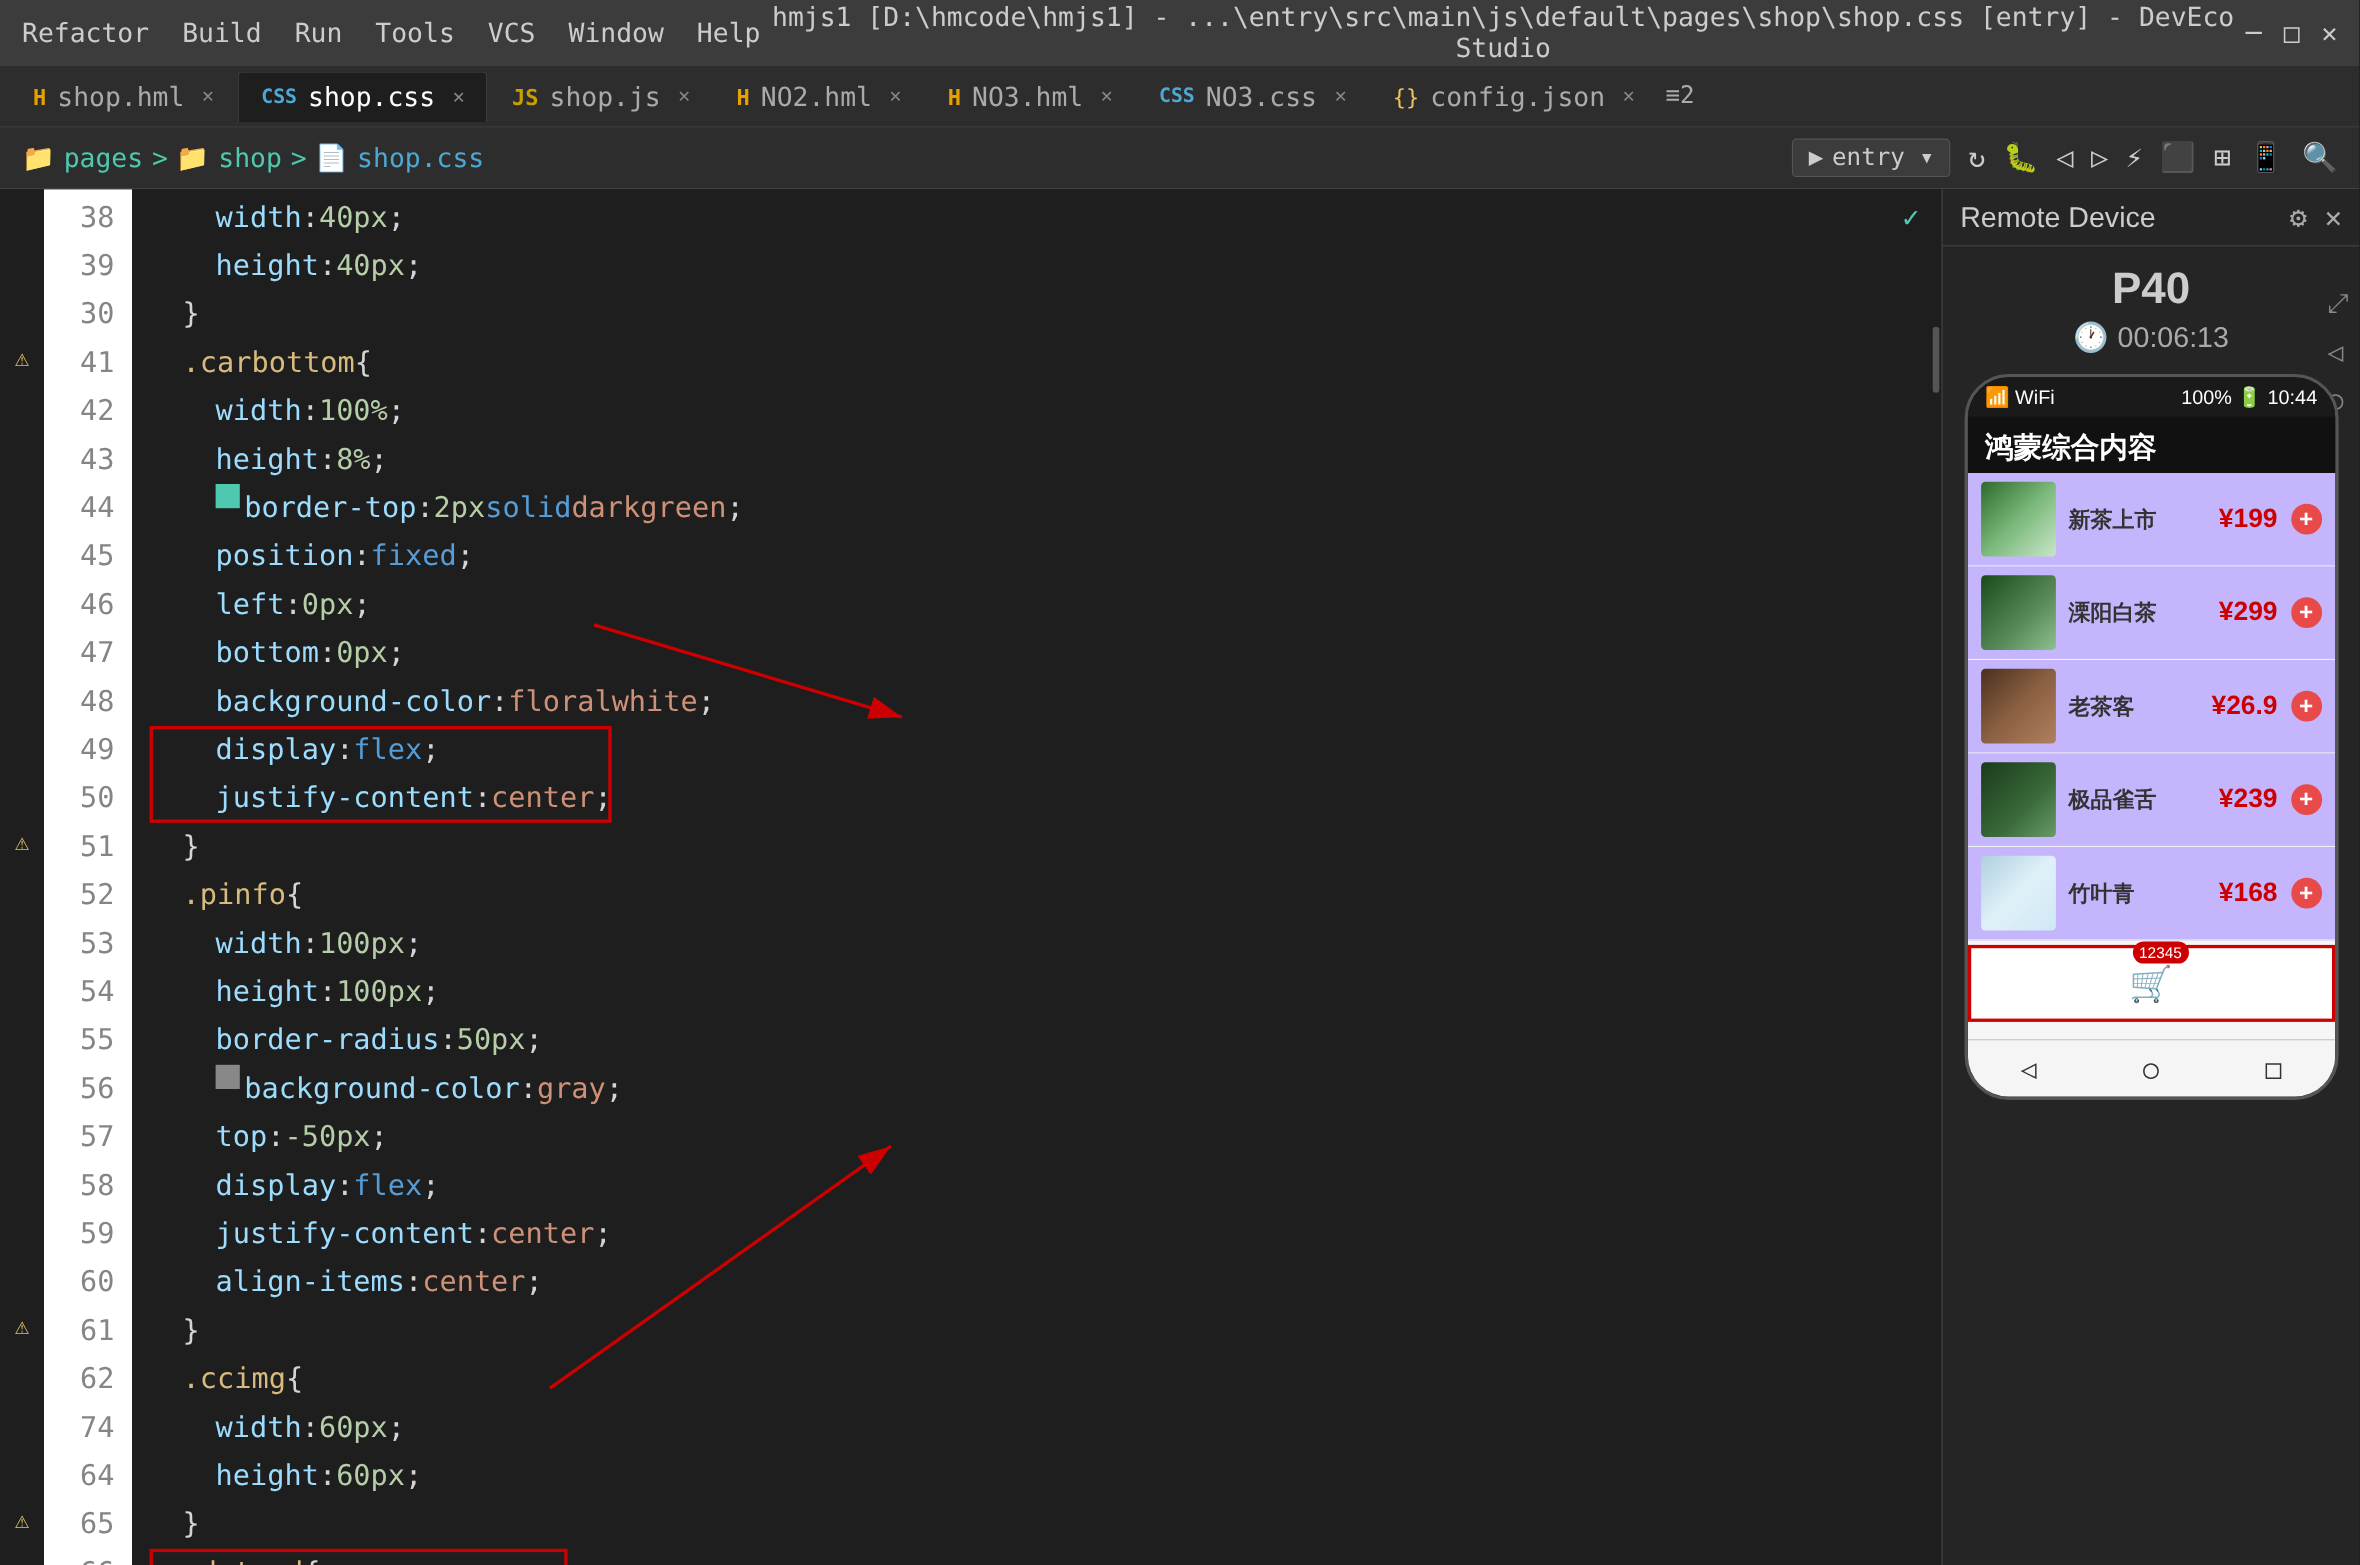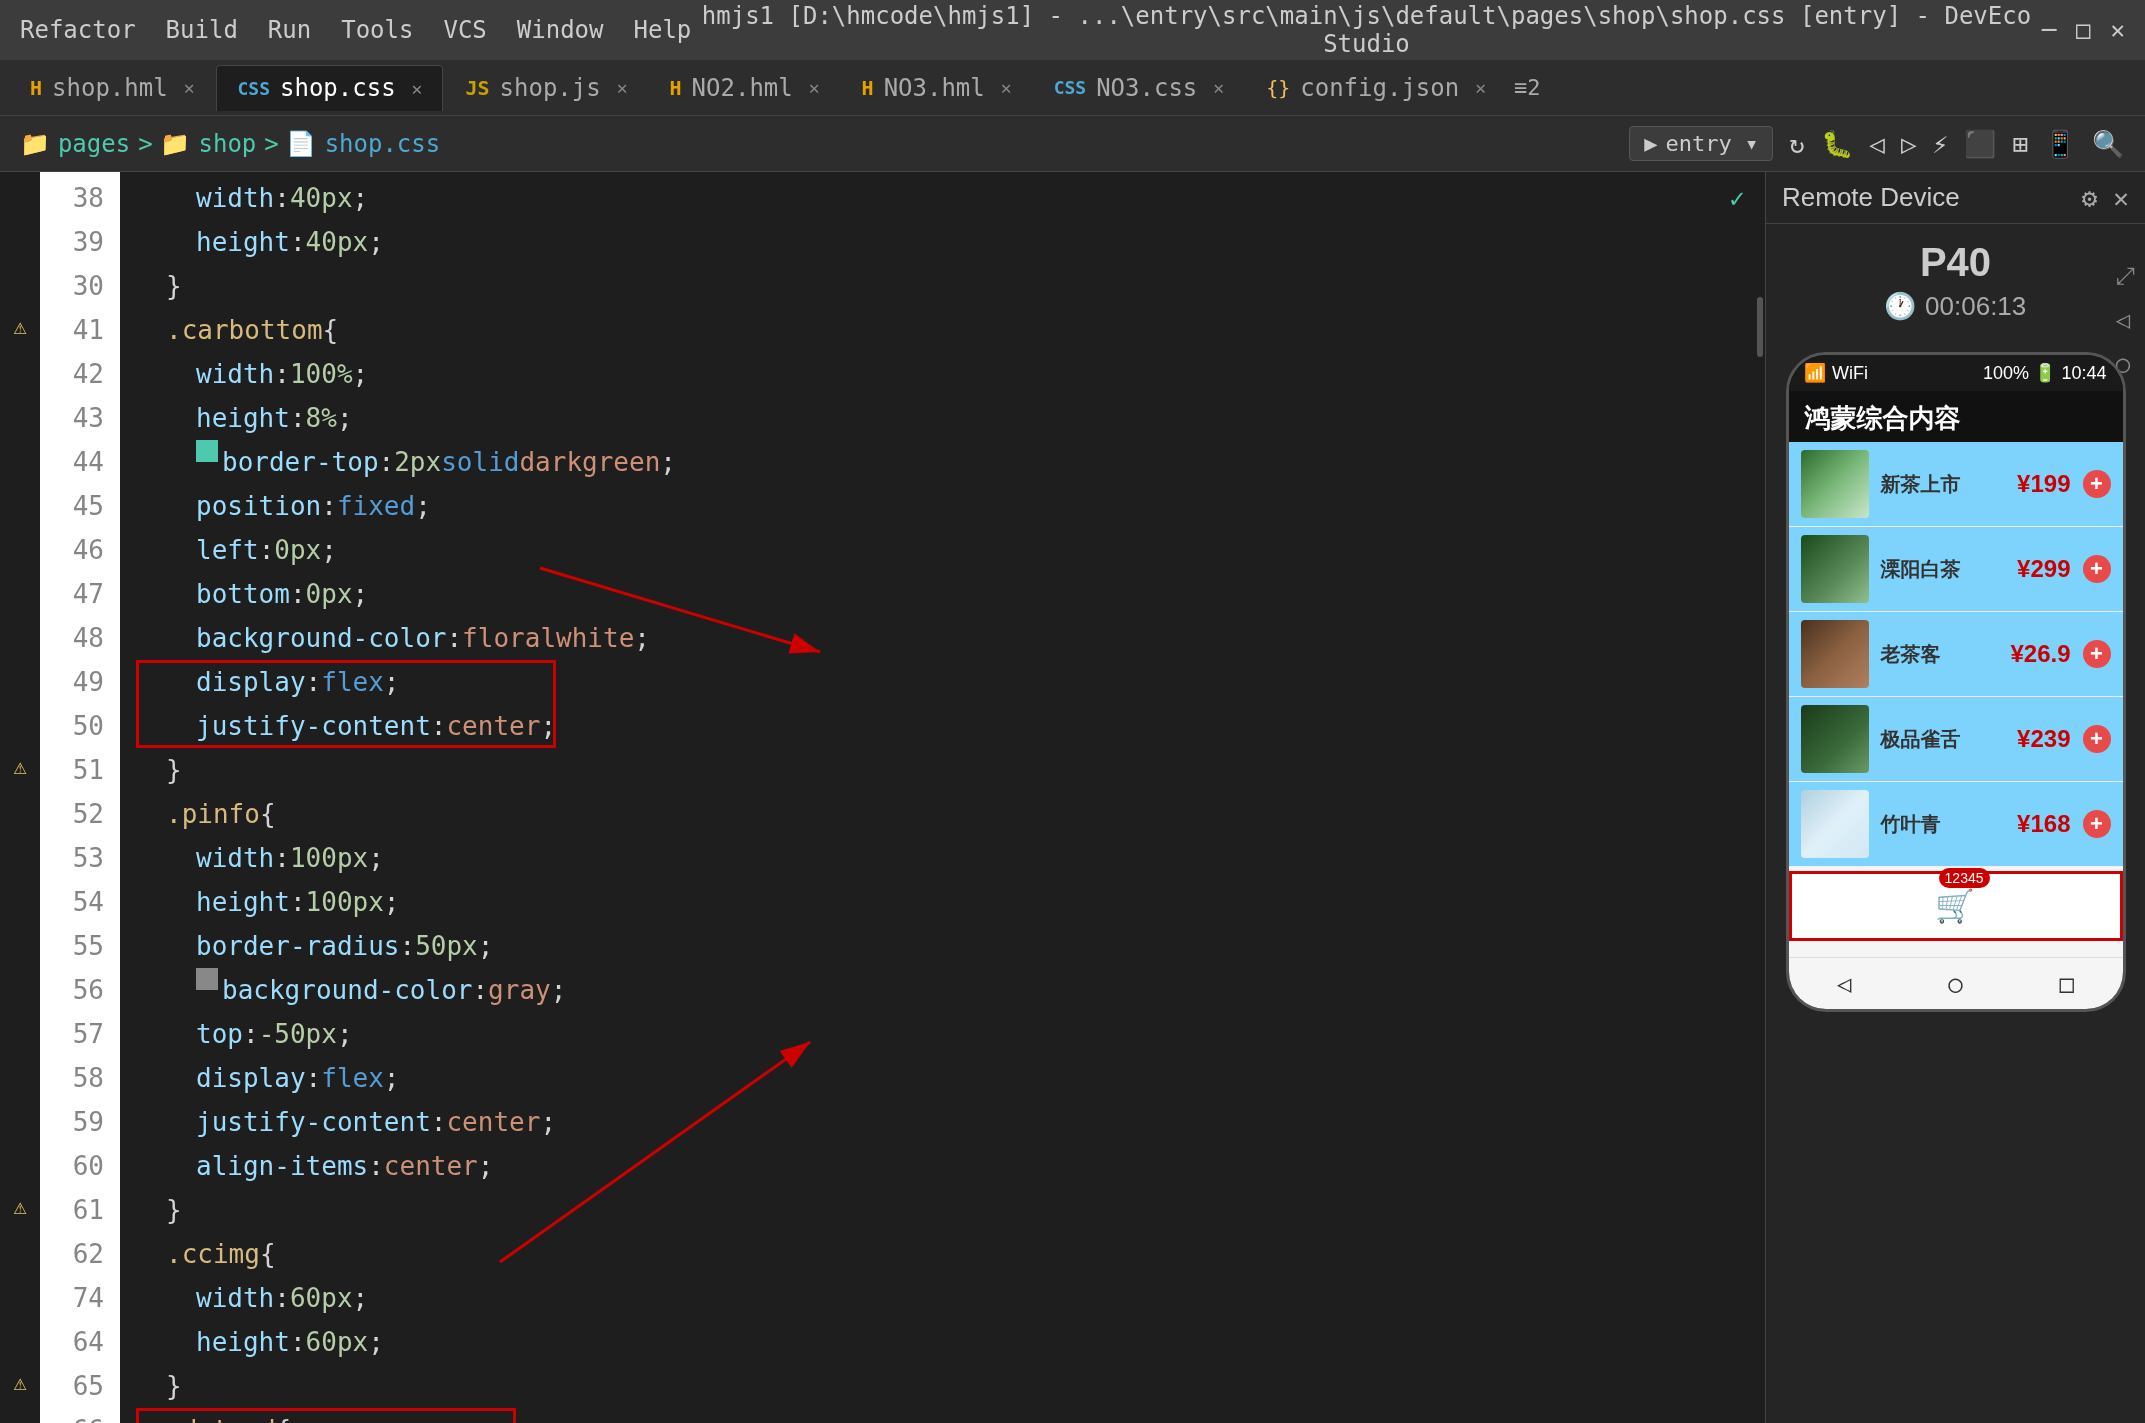--- a/index.html
+++ b/index.html
@@ -165,21 +165,21 @@
     }
     .remote-title { color: #ccc; font-size: 26px; font-family: sans-serif; }
     .remote-header-icons { display: flex; gap: 16px; color: #888; font-size: 22px; }
 
     
     .phone-mockup {
       width: 340px;
       height: 660px;
       background: #111;
       border-radius: 40px;
-      margin-top: 20px;
+      margin-top: 8px;
       position: relative;
       border: 3px solid #555;
       overflow: hidden;
     }
     .phone-status-bar {
       height: 36px;
       background: #1a1a1a;
       display: flex;
       align-items: center;
       justify-content: space-between;
@@ -192,21 +192,21 @@
       background: #111;
       padding: 10px 16px 6px;
       font-size: 26px;
       color: #fff;
       font-family: sans-serif;
       font-weight: bold;
     }
     .product-item {
       display: flex;
       align-items: center;
-      background: #7dd3fc;
+      background: #c4b5fd;
       border-bottom: 1px solid #eee;
       padding: 8px 12px;
       gap: 12px;
       font-family: sans-serif;
     }
     .product-thumb {
       width: 68px;
       height: 68px;
       background: #8a7060;
       border-radius: 4px;

